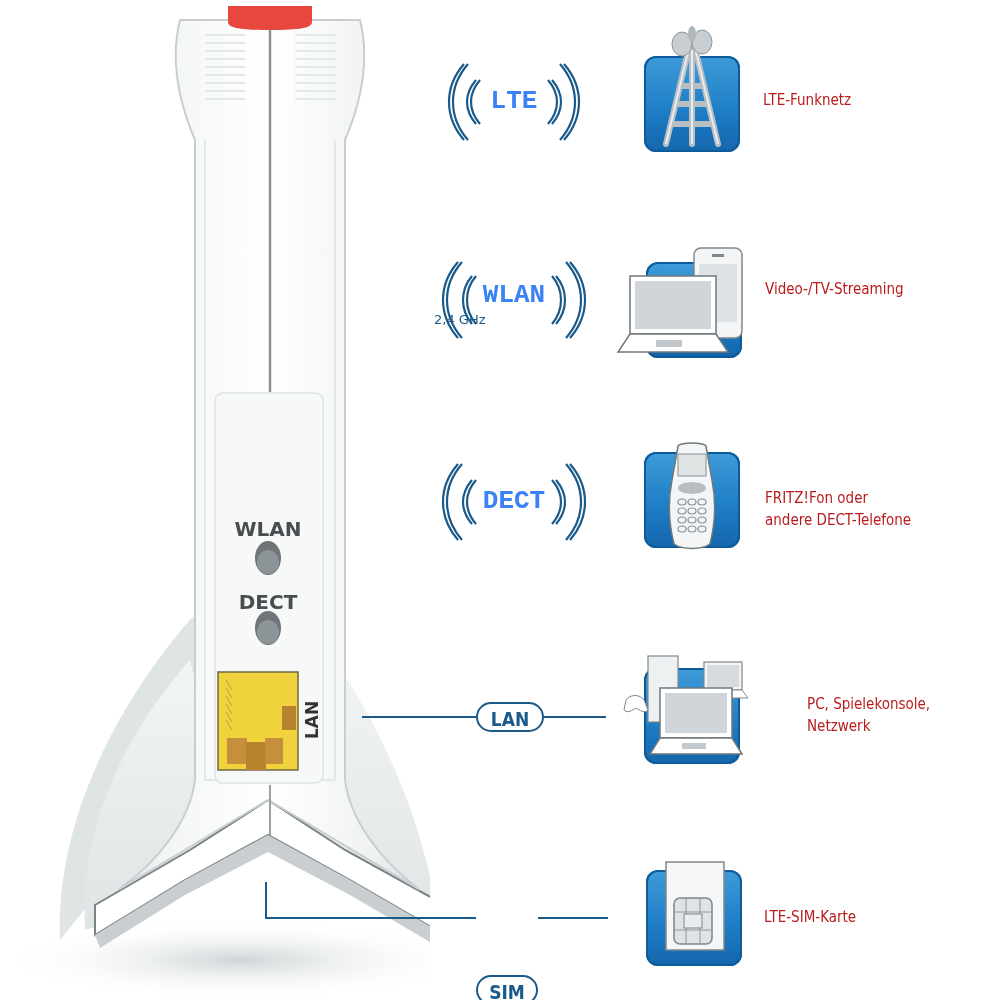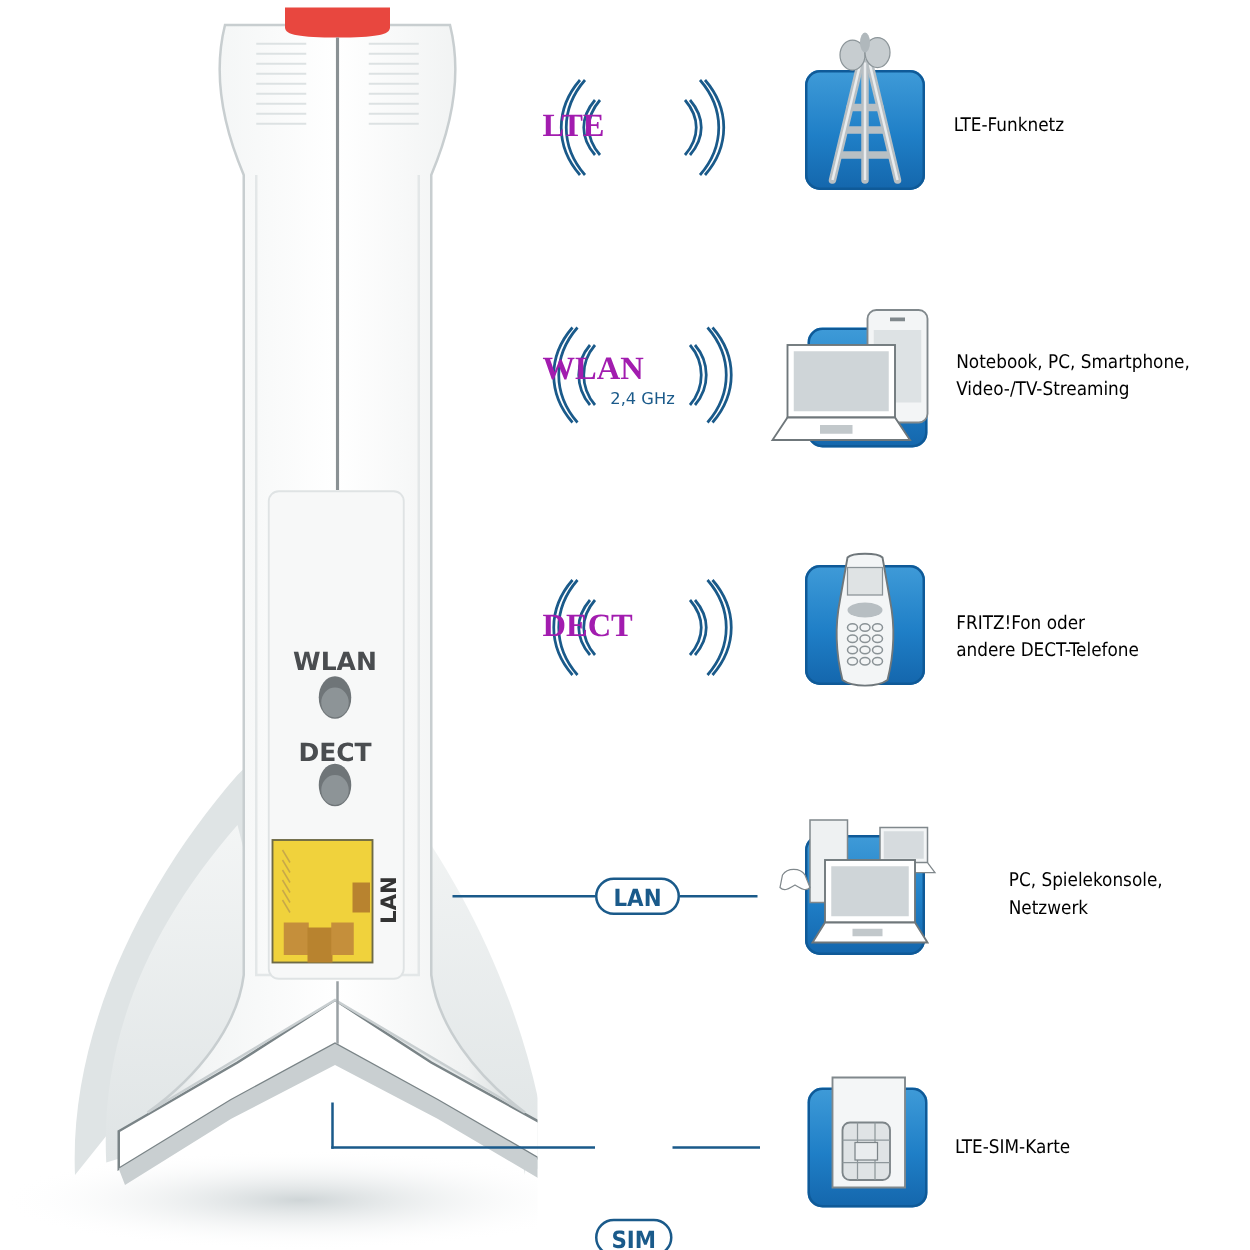--- a/index.html
+++ b/index.html
@@ -7,31 +7,31 @@
   .abs { position:absolute; }
 
   
   #device-svg { position:absolute; left:0; top:0; }
   .panel-label { position:absolute; font-family:"DejaVu Sans", sans-serif; font-weight:bold; color:#4a4d50; font-size:20px; letter-spacing:0px; text-align:center; }
   .lan-port-label { position:absolute; font-family:"DejaVu Sans", sans-serif; font-weight:bold; color:#333; font-size:17px; transform:rotate(-90deg); transform-origin:center; }
 
   
   .wave { position:absolute; width:160px; height:100px; }
   .wave svg { position:absolute; left:0; top:0; }
-  .wave-label { position:absolute; left:0; width:160px; text-align:left; color:#a21caf; font-family:Liberation Serif, serif; font-weight:bold; }
-  .wave-sub { position:absolute; left:0; width:160px; text-align:center; color:#1a5a8a; font-family:"DejaVu Sans", sans-serif; font-size:13px; }
+  .wave-label { position:absolute; left:0; width:160px; text-align:center; color:#3b82f6; font-family:Liberation Mono, monospace; font-weight:bold; }
+  .wave-sub { position:absolute; left:0; width:160px; text-align:left; color:#1a5a8a; font-family:"DejaVu Sans", sans-serif; font-size:13px; }
 
   
   .icon-tile { position:absolute; width:96px; height:96px; border-radius:12px;
     background:linear-gradient(180deg,#3f9bd8 0%,#1f7fc7 55%,#1466ac 100%);
     box-shadow:inset 0 0 0 2px #0f5a98; }
   .icon-svg { position:absolute; }
 
   
-  .desc { position:absolute; color:#000000; font-size:15px; line-height:22px; font-family:"DejaVu Sans Condensed","DejaVu Sans", sans-serif; }
+  .desc { position:absolute; color:#b91c1c; font-size:15px; line-height:22px; font-family:"DejaVu Sans Condensed","DejaVu Sans", sans-serif; }
 
   
   .pill { position:absolute; height:30px; border:2px solid #1a5a8a; border-radius:15px; background:#fff;
     color:#1a5a8a; font-weight:bold; font-size:19px; text-align:center; line-height:30px;
     font-family:"DejaVu Sans Condensed","DejaVu Sans", sans-serif; box-sizing:border-box; }
   .line { position:absolute; background:#1a5a8a; }
 </style>
 </head>
 <body>
 
@@ -250,21 +250,20 @@
     <line x1="28" y1="52" x2="66" y2="52"></line>
       <line x1="28" y1="70" x2="66" y2="70"></line>
   </g>
   <rect x="38" y="54" width="18" height="14" fill="#e9ecee" stroke="#7d8589"></rect>
 </svg>
 
 <div class="desc" style="left:763px;top:89px;">
   <div>LTE-Funknetz</div>
 </div>
 <div class="desc" style="left:765px;top:278px;">
-  <div>Notebook, PC, Smartphone,</div>
   <div>Video-/TV-Streaming</div>
 </div>
 <div class="desc" style="left:765px;top:474px;margin-top:13px;">
   <div>FRITZ!Fon oder</div>
   <div>andere DECT-Telefone</div>
 </div>
 <div class="desc" style="left:765px;top:693px;margin-left:42px;">
   <div>PC, Spielekonsole,</div>
   <div>Netzwerk</div>
 </div>

